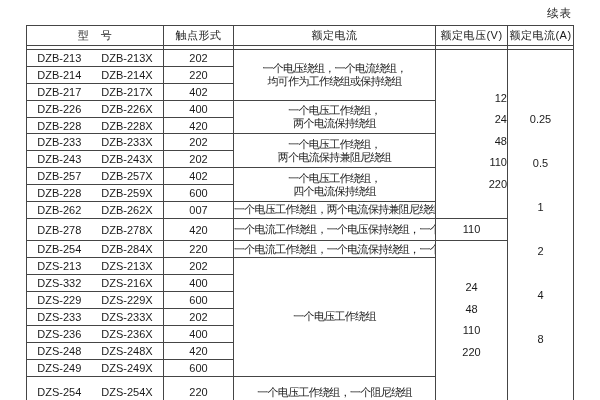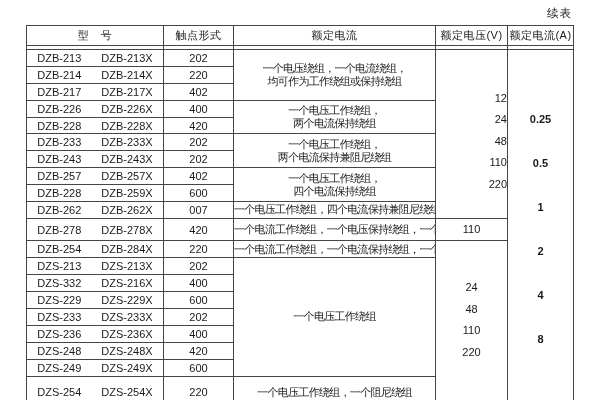--- a/index.html
+++ b/index.html
@@ -49,21 +49,21 @@
   .winding-line {
     line-height: 13px;
     font-size: 11px;
     letter-spacing: -0.7px;
     white-space: nowrap;
     overflow: hidden;
   }
   td.voltage-stack .v { line-height: 21.5px; }
   td.voltage-stack.pad1 { padding-top: 15px; text-align: right; }
   td.voltage-stack.pad2 { padding-bottom: 8px; }
-  td.current-stack .v { line-height: 44px; font-weight: bold; }
+  td.current-stack .v { line-height: 44px; }
 </style>
 </head>
 <body>
 
 <div class="viewport">
 
   <div class="continued">续表</div>
 
   <table class="spec">
     <colgroup>
@@ -204,21 +204,21 @@
         </tr>
         <tr class="data">
           <td>
             <div class="model-flex">
               <span>DZB-262</span>
               <span>DZB-262X</span>
             </div>
           </td>
           <td>007</td>
           <td rowspan="1">
-            <div class="winding-line">一个电压工作绕组，四个电流保持兼阻尼绕组</div>
+            <div class="winding-line">一个电压工作绕组，两个电流保持兼阻尼绕组</div>
           </td>
         </tr>
         <tr class="data">
           <td>
             <div class="model-flex">
               <span>DZB-278</span>
               <span>DZB-278X</span>
             </div>
           </td>
           <td>420</td>

